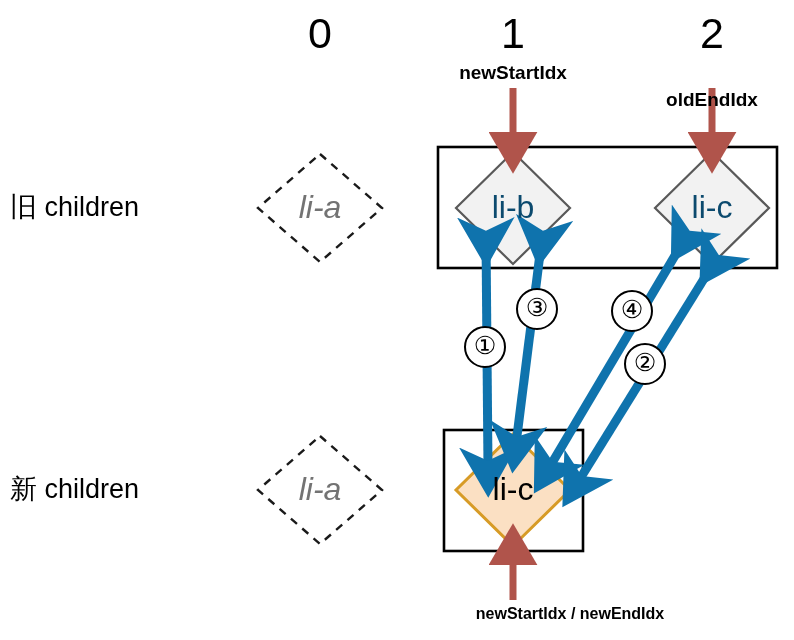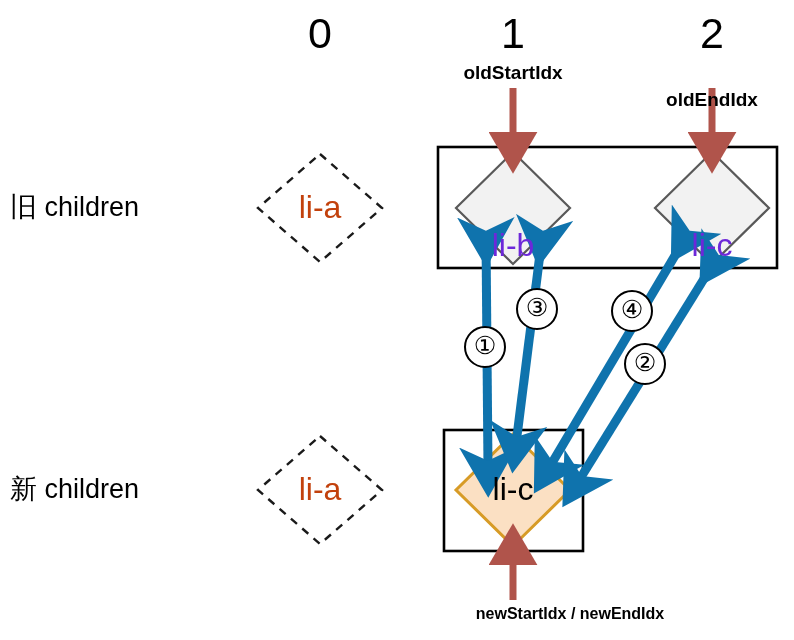--- a/index.html
+++ b/index.html
@@ -52,22 +52,22 @@
     white-space: nowrap;
     color: #000;
   }
   .node-text {
     position: absolute;
     font-size: 32px;
     line-height: 1;
     text-align: center;
     white-space: nowrap;
   }
-  .node-text.ghost { color: #c2410c; }
-  .node-text.solid { color: #6d28d9; margin-top: 38px; }
+  .node-text.ghost { color: #737373; font-style: italic; }
+  .node-text.solid { color: #0c4a6e; }
   .node-text.newnode { color: #000000; }
   .circ-num {
     position: absolute;
     width: 38px;
     height: 38px;
     border: 2.5px solid #000;
     border-radius: 50%;
     background: #ffffff;
     text-align: center;
     font-size: 25px;
@@ -126,21 +126,21 @@
 
     <line x1="686" y1="237" x2="549" y2="468" stroke="#0f73ad" stroke-width="9" marker-start="url(#bluehead)" marker-end="url(#bluehead2)"></line>
 
     <line x1="715" y1="261" x2="578" y2="482" stroke="#0f73ad" stroke-width="9" marker-start="url(#bluehead)" marker-end="url(#bluehead2)"></line>
   </svg>
 
   <div class="col-index" style="left:280px; top:12px;">0</div>
   <div class="col-index" style="left:473px; top:12px;">1</div>
   <div class="col-index" style="left:672px; top:12px;">2</div>
 
-  <div class="ptr-label" style="left:513px; top:62px; transform:translateX(-50%);">oldStartIdx</div>
+  <div class="ptr-label" style="left:513px; top:62px; transform:translateX(-50%);">newStartIdx</div>
   <div class="ptr-label" style="left:712px; top:62px; transform:translateX(-50%);margin-top:27px;">oldEndIdx</div>
 
   <div class="row-label" style="left:10px; top:476px;">新 children</div>
   <div class="row-label" style="left:10px; top:194px;">旧 children</div>
 
   <div class="node-text ghost" style="left:320px; top:191px; transform:translateX(-50%);">li-a</div>
   <div class="node-text solid" style="left:513px; top:191px; transform:translateX(-50%);">li-b</div>
   <div class="node-text solid" style="left:712px; top:191px; transform:translateX(-50%);">li-c</div>
 
   <div class="node-text ghost" style="left:320px; top:473px; transform:translateX(-50%);">li-a</div>

